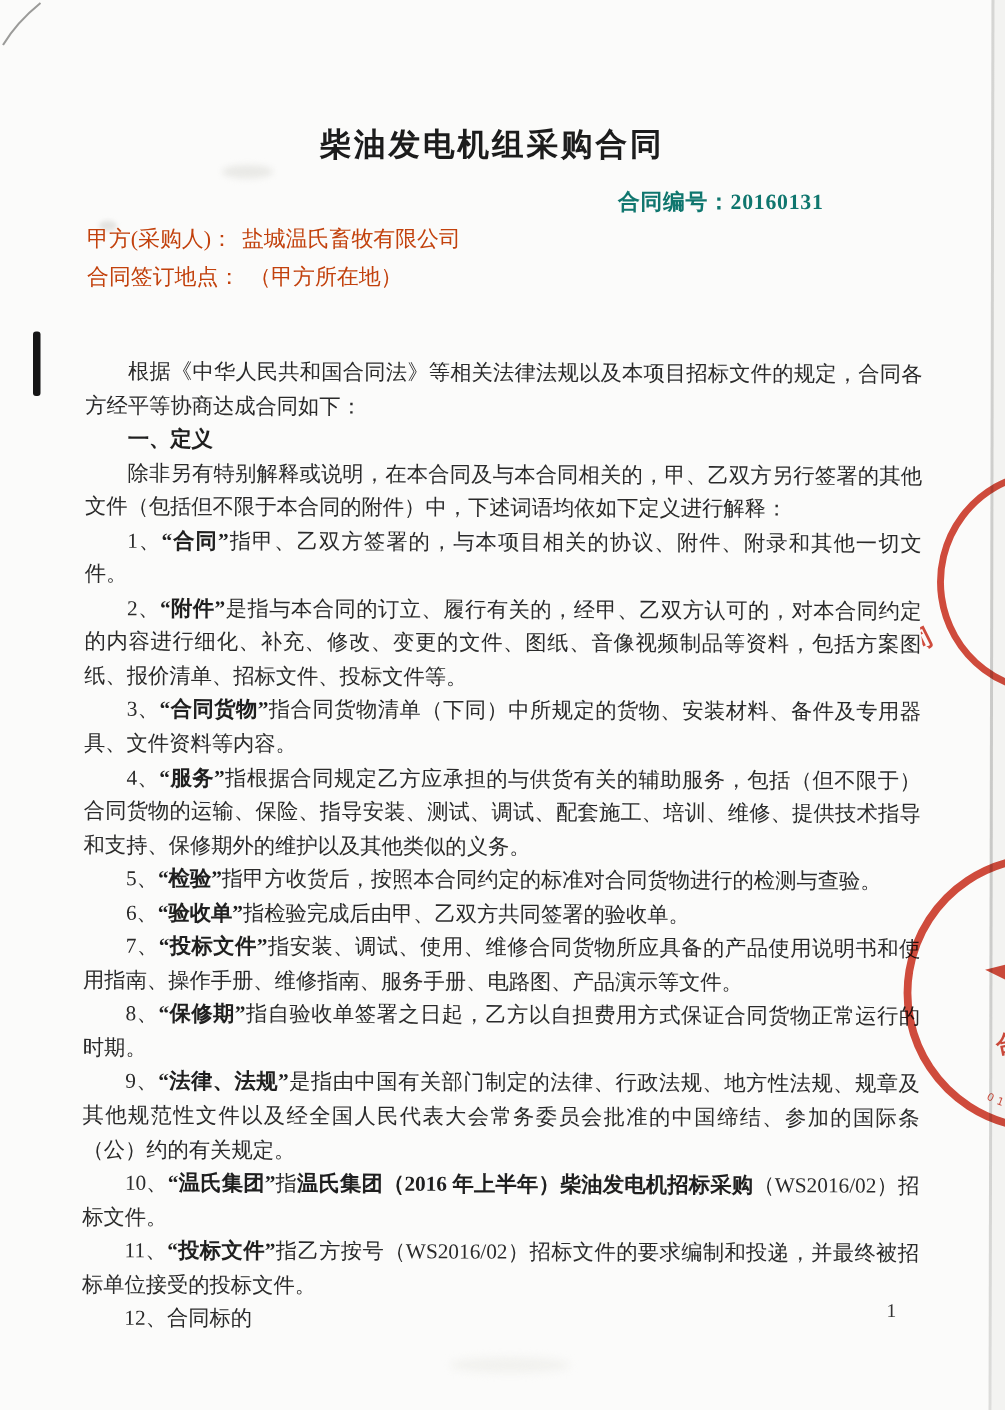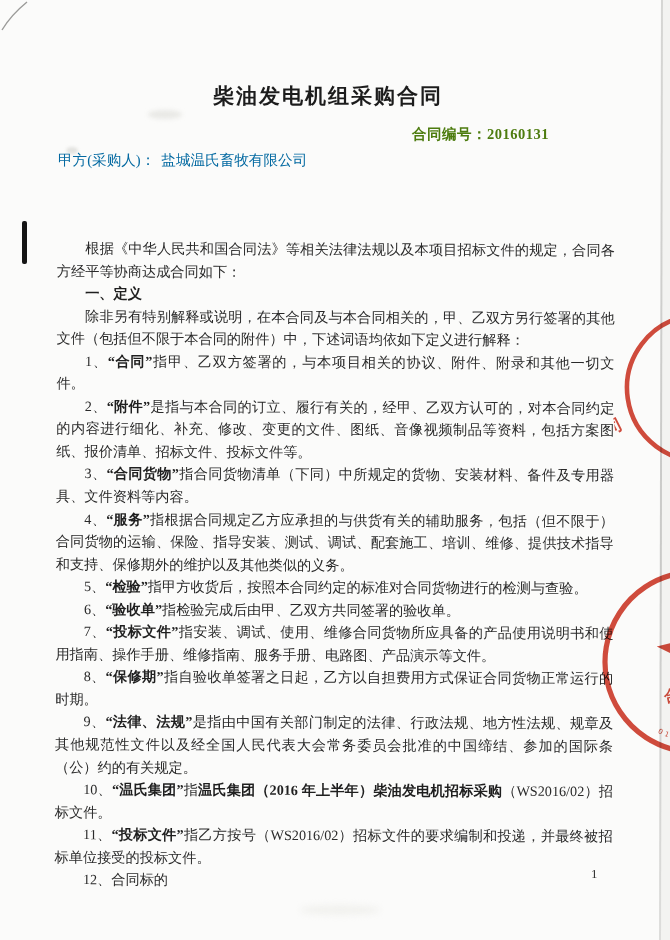--- a/index.html
+++ b/index.html
@@ -21,23 +21,23 @@
   .ink-bar{position:absolute;left:22px;top:221px;width:5px;height:43px;background:#151515;border-radius:2px;}
   .smudge1{position:absolute;left:148px;top:110px;width:34px;height:9px;background:#e9e9e6;border-radius:50%;filter:blur(2px);}
   .smudge2{position:absolute;left:66px;top:147px;width:12px;height:7px;background:#e3e3e0;border-radius:50%;filter:blur(1.5px);}
   .smudge3{position:absolute;left:300px;top:905px;width:80px;height:10px;background:#f1f1ee;border-radius:50%;filter:blur(3px);}
 
   .title{
     position:absolute;left:0;top:82px;width:656px;text-align:center;
     font-size:21px;font-weight:700;letter-spacing:2px;color:#1c1c1c;
   }
   .contract-no{
-    position:absolute;left:412px;top:125px;font-size:14.5px;font-weight:700;color:#4d7c0f;letter-spacing:.5px;
+    position:absolute;left:412px;top:125px;font-size:14.5px;font-weight:700;color:#0f766e;letter-spacing:.5px;
   }
-  .parties{position:absolute;left:58px;top:148px;font-size:14.6px;color:#0369a1;}
+  .parties{position:absolute;left:58px;top:148px;font-size:14.6px;color:#c2410c;}
   .party-row{height:25px;line-height:25px;white-space:nowrap;}
   .party-row .val{margin-left:6px;}
   .party-row .val.wide{margin-left:17px;}
 
   .body-text{
     position:absolute;left:57px;top:237px;width:558px;
     font-size:14.2px;line-height:22.55px;text-align:justify;
     color:#2a2a2a;transform:rotate(0.22deg);transform-origin:0 0;
   }
   .body-text p{margin:0;text-indent:2em;}
@@ -63,20 +63,23 @@
   <div class="smudge1"></div>
   <div class="smudge2"></div>
   <div class="smudge3"></div>
 
   <div class="title">柴油发电机组采购合同</div>
   <div class="contract-no">合同编号：20160131</div>
 
   <div class="parties">
     <div class="party-row">
       <span class="lbl">甲方(采购人)：</span><span class="val">盐城温氏畜牧有限公司</span>
+    </div>
+    <div class="party-row">
+      <span class="lbl">合同签订地点：</span><span class="val">（甲方所在地）</span>
     </div>
   </div>
 
   <div class="body-text">
       <p><span>根据《中华人民共和国合同法》等相关法律法规以及本项目招标文件的规定，合同各方经平等协商达成合同如下：</span></p>
       <p><span class="b">一、定义</span></p>
       <p><span>除非另有特别解释或说明，在本合同及与本合同相关的，甲、乙双方另行签署的其他文件（包括但不限于本合同的附件）中，下述词语均依如下定义进行解释：</span></p>
       <p><span>1、</span><span class="b">“合同”</span><span>指甲、乙双方签署的，与本项目相关的协议、附件、附录和其他一切文件。</span></p>
       <p><span>2、</span><span class="b">“附件”</span><span>是指与本合同的订立、履行有关的，经甲、乙双方认可的，对本合同约定的内容进行细化、补充、修改、变更的文件、图纸、音像视频制品等资料，包括方案图纸、报价清单、招标文件、投标文件等。</span></p>
       <p><span>3、</span><span class="b">“合同货物”</span><span>指合同货物清单（下同）中所规定的货物、安装材料、备件及专用器具、文件资料等内容。</span></p>

